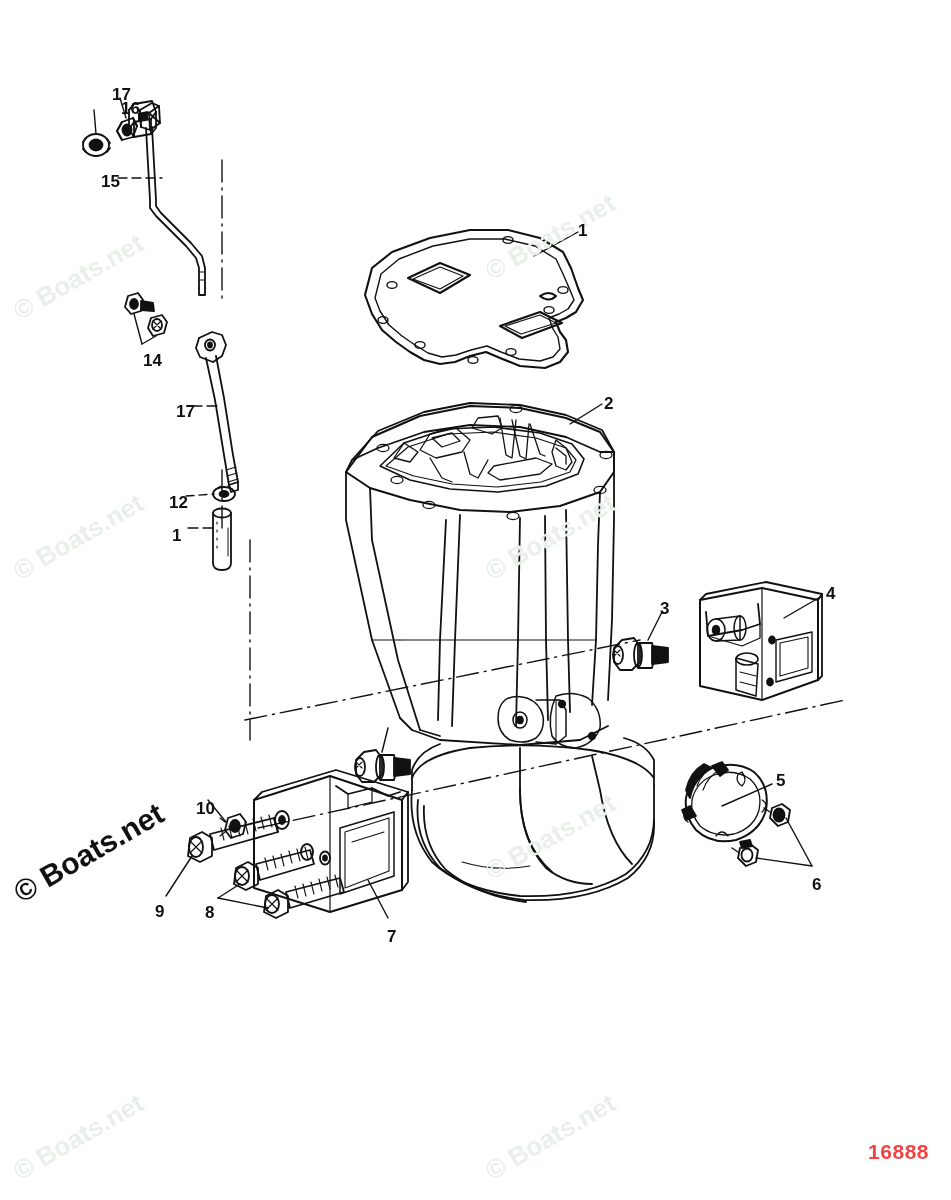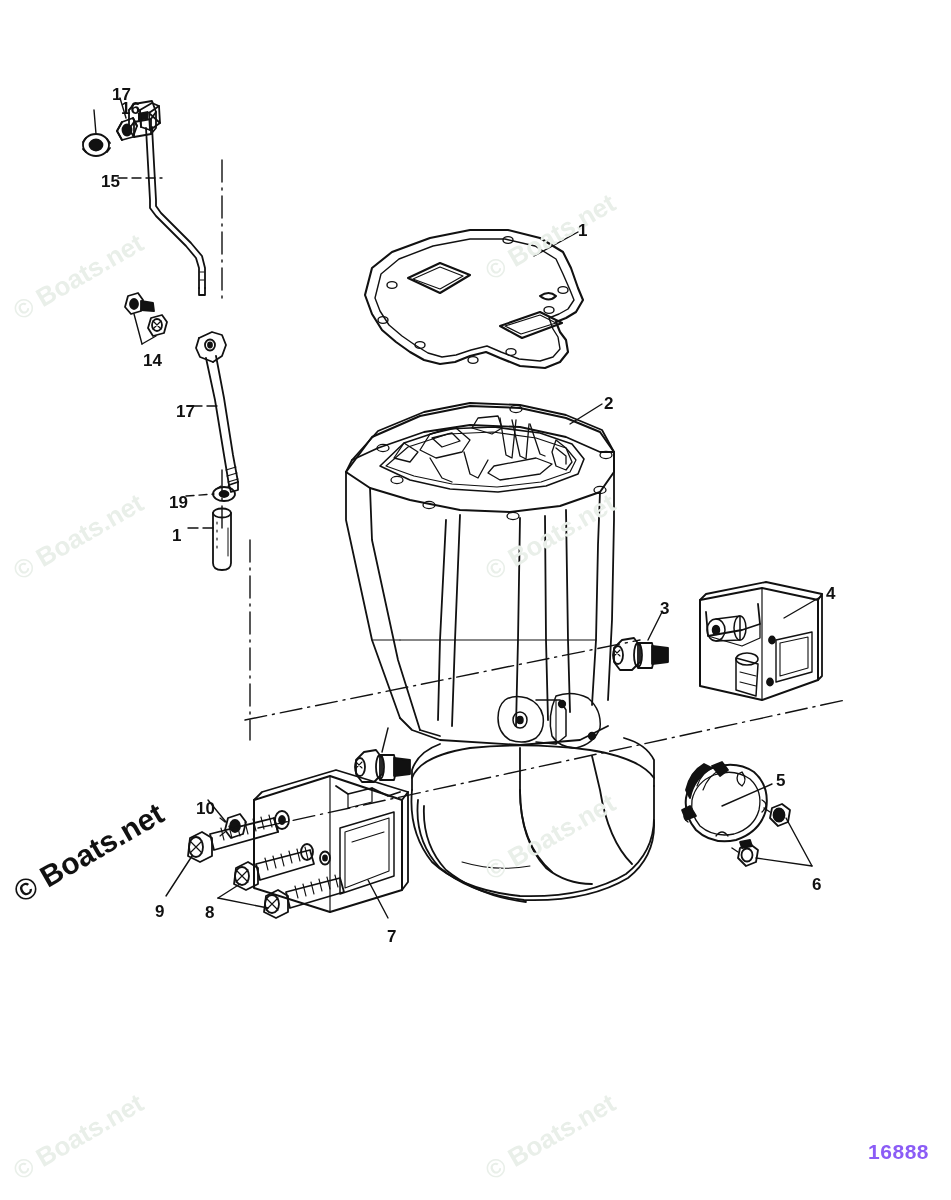--- a/index.html
+++ b/index.html
@@ -22,21 +22,21 @@
   .wm-dark{color:#111111;}
   .partnum{
     position:absolute;
     font-family:"Liberation Sans", sans-serif;
     font-size:17px;font-weight:bold;color:#111111;
     line-height:1;
   }
   #diagram-id{
     position:absolute;right:22px;bottom:36px;
     font-family:"Liberation Sans", sans-serif;
-    font-size:21px;font-weight:bold;color:#8b5cf6;letter-spacing:0.5px;
+    font-size:21px;font-weight:bold;color:#ef4444;letter-spacing:0.5px;
   }
 </style>
 </head>
 <body>
 
 <div id="diagram-root">
 
   <svg class="layer" viewBox="0 0 951 1200" xmlns="http://www.w3.org/2000/svg">
     <g fill="none" stroke="#111111" stroke-width="1.8" stroke-linecap="round" stroke-linejoin="round">
 
@@ -449,21 +449,21 @@
       <div class="partnum" style="left: 604px; top: 395px;">2</div>
       <div class="partnum" style="left: 660px; top: 600px;">3</div>
       <div class="partnum" style="left: 826px; top: 585px;">4</div>
       <div class="partnum" style="left: 776px; top: 772px;">5</div>
       <div class="partnum" style="left: 812px; top: 876px;">6</div>
       <div class="partnum" style="left: 387px; top: 928px;">7</div>
       <div class="partnum" style="left: 205px; top: 904px;">8</div>
       <div class="partnum" style="left: 155px; top: 903px;">9</div>
       <div class="partnum" style="left: 196px; top: 800px;">10</div>
       <div class="partnum" style="left: 172px; top: 527px;">1</div>
-      <div class="partnum" style="left: 169px; top: 494px;">19</div>
+      <div class="partnum" style="left: 169px; top: 494px;">12</div>
       <div class="partnum" style="left: 176px; top: 403px;">17</div>
       <div class="partnum" style="left: 143px; top: 352px;">14</div>
       <div class="partnum" style="left: 101px; top: 173px;">15</div>
       <div class="partnum" style="left: 86px; top: 100px; margin-left: 35px;">16</div>
       <div class="partnum" style="left: 112px; top: 86px;">17</div>
     </div>
 
   <div id="diagram-id">16888</div>
 
 </div>

